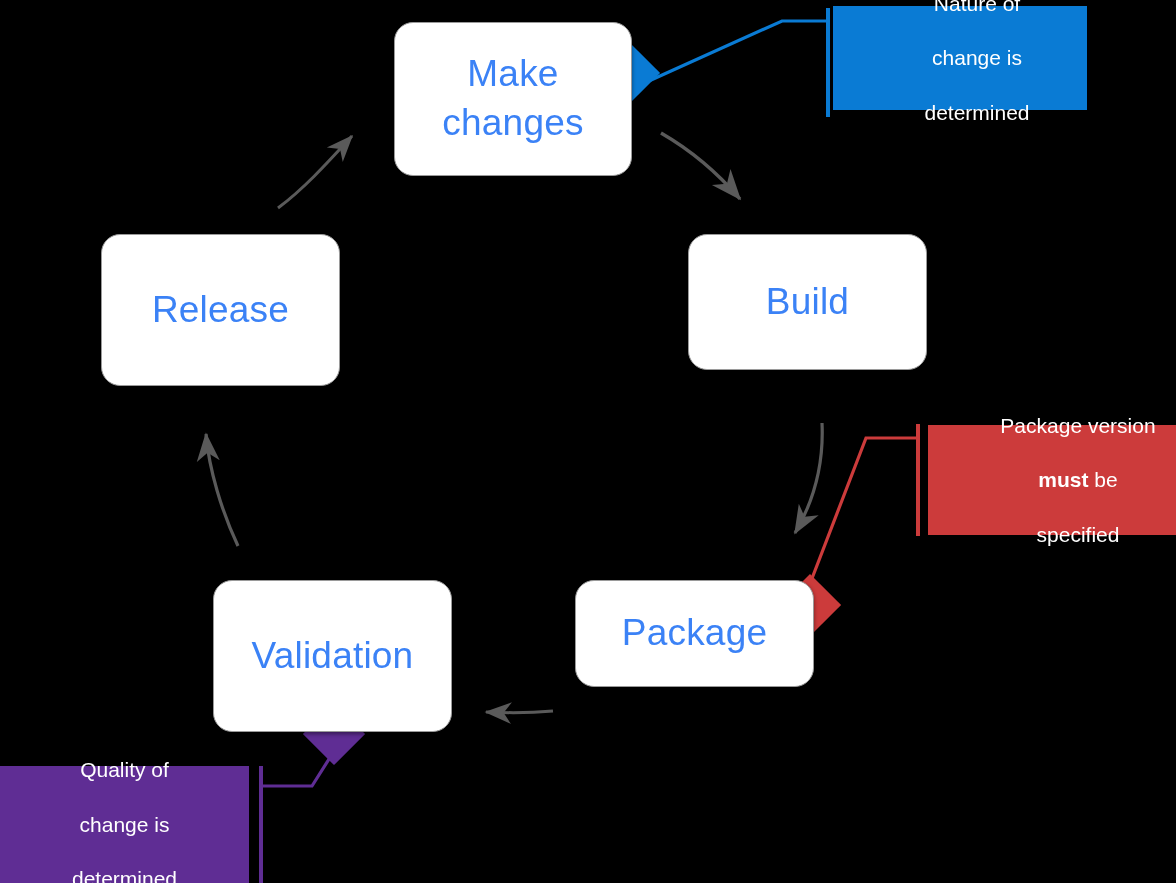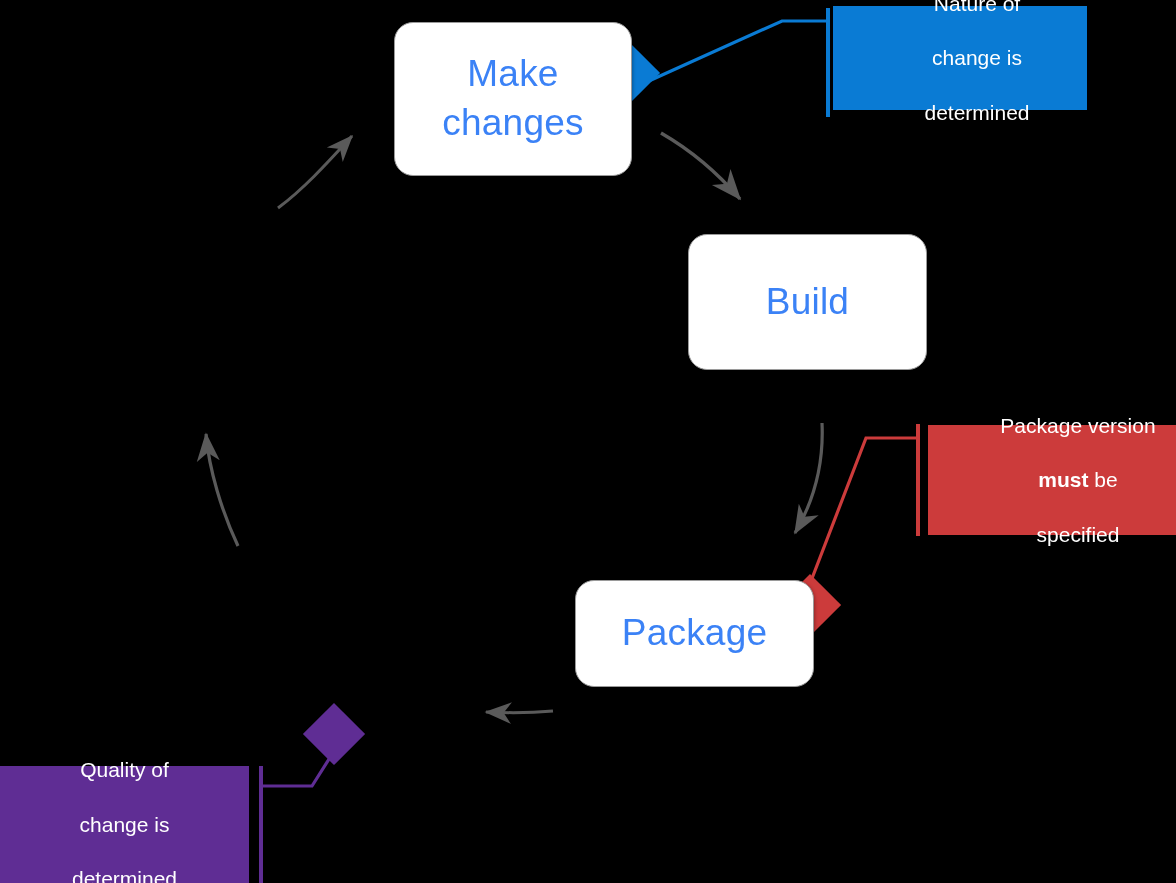--- a/index.html
+++ b/index.html
@@ -98,21 +98,27 @@
   </div>
 
   <div class="node" style="left:688px; top:234px; width:239px; height:136px;">
     <span>Build</span>
   </div>
 
   <div class="node" style="left:575px; top:580px; width:239px; height:107px;">
     <span>Package</span>
   </div>
 
+  <div class="node" style="left:213px; top:580px; width:239px; height:152px;">
+    <span>Validation</span>
+  </div>
 
+  <div class="node" style="left:101px; top:234px; width:239px; height:152px;">
+    <span>Release</span>
+  </div>
 
   <div class="callout" style="left:833px; top:6px; width:254px; height:104px; background:#0A7BD4;padding-left:44px;">
     <div>
       <div>Nature of</div>
       <div>change is</div>
       <div>determined</div>
     </div>
   </div>
 
   <div class="callout" style="left:928px; top:425px; width:300px; height:110px; background:#CC3B3B;">

